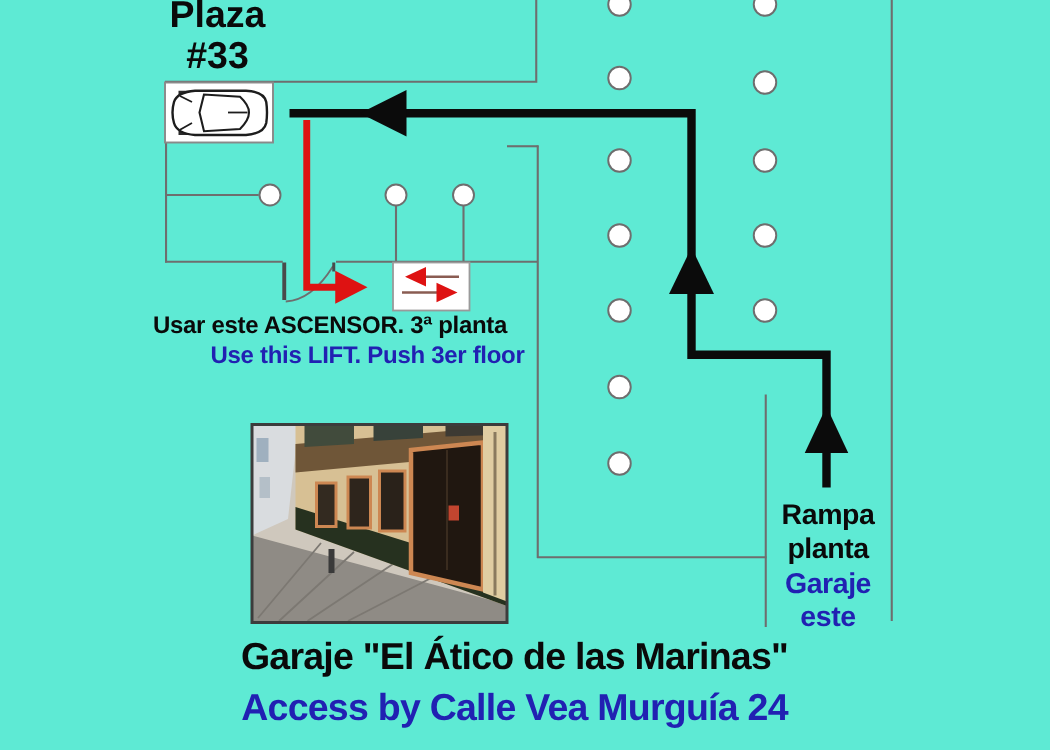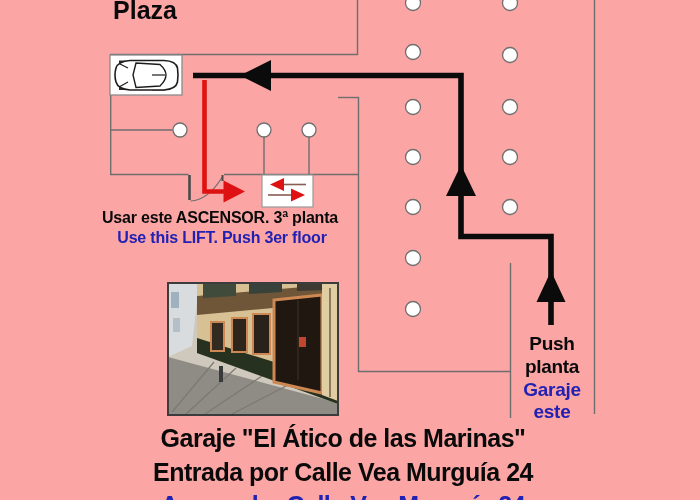--- a/index.html
+++ b/index.html
@@ -1,26 +1,26 @@
 <!DOCTYPE html>
 <html><head>
 <meta charset="utf-8">
 <style>
   html,body{margin:0;padding:0;background:#fff;}
   #stage{
-    position:relative;width:700px;height:500px;overflow:hidden;background:#fca5a5;
+    position:relative;width:700px;height:500px;overflow:hidden;background:#5eead4;
     font-family:"Liberation Sans", sans-serif;
   }
   #plan-svg{position:absolute;left:0;top:0;}
   .txt{position:absolute;font-weight:bold;color:#0a0a0a;white-space:nowrap;}
   .center{text-align:center;}
   .blue{color:#2121b2;}
   #plaza{left:95px;top:-3px;width:100px;font-size:25px;line-height:27px;}
   #lift-es{left:70px;top:209px;width:300px;font-size:16px;letter-spacing:-0.2px;}
-  #lift-en{left:72px;top:229px;width:300px;font-size:16px;letter-spacing:-0.2px;}
+  #lift-en{left:95px;top:229px;width:300px;font-size:16px;letter-spacing:-0.2px;}
   #ramp-block{left:509px;top:333px;width:86px;font-size:19px;line-height:22.8px;letter-spacing:-0.3px;}
   #footer{left:55px;top:422px;width:576px;font-size:25px;line-height:33.5px;letter-spacing:-0.5px;}
 </style>
 </head>
 <body>
 
 <div id="stage">
 
   <svg id="plan-svg" width="700" height="500" viewBox="0 0 700 500">
 
@@ -116,31 +116,31 @@
       <path d="M298 300 V380" stroke="#3a2c1f" stroke-width="1.4"></path>
       <polygon points="322,283 338,283 338,401 322,395" fill="#e0cda2"></polygon>
       <path d="M330 288 V397" stroke="#8a7a5e" stroke-width="2"></path>
       <rect x="219" y="366" width="4" height="16" fill="#3a3a3a"></rect>
       <rect x="168" y="283" width="170" height="132" fill="none" stroke="#3c3c3c" stroke-width="2"></rect>
     </g>
   </svg>
 
   <div id="plaza" class="txt center">
     <div>Plaza</div>
+    <div>#33</div>
   </div>
 
   <div id="lift-es" class="txt center">Usar este ASCENSOR. 3ª planta</div>
   <div id="lift-en" class="txt center blue">Use this LIFT. Push 3er floor</div>
 
   <div id="ramp-block" class="txt center">
-    <div>Push</div>
+    <div>Rampa</div>
     <div>planta</div>
     <div class="blue">Garaje</div>
     <div class="blue">este</div>
   </div>
 
   <div id="footer" class="txt center">
     <div>Garaje "El Ático de las Marinas"</div>
-    <div>Entrada por Calle Vea Murguía 24</div>
     <div class="blue">Access by Calle Vea Murguía 24</div>
   </div>
 
 </div>
 
 </body></html>

